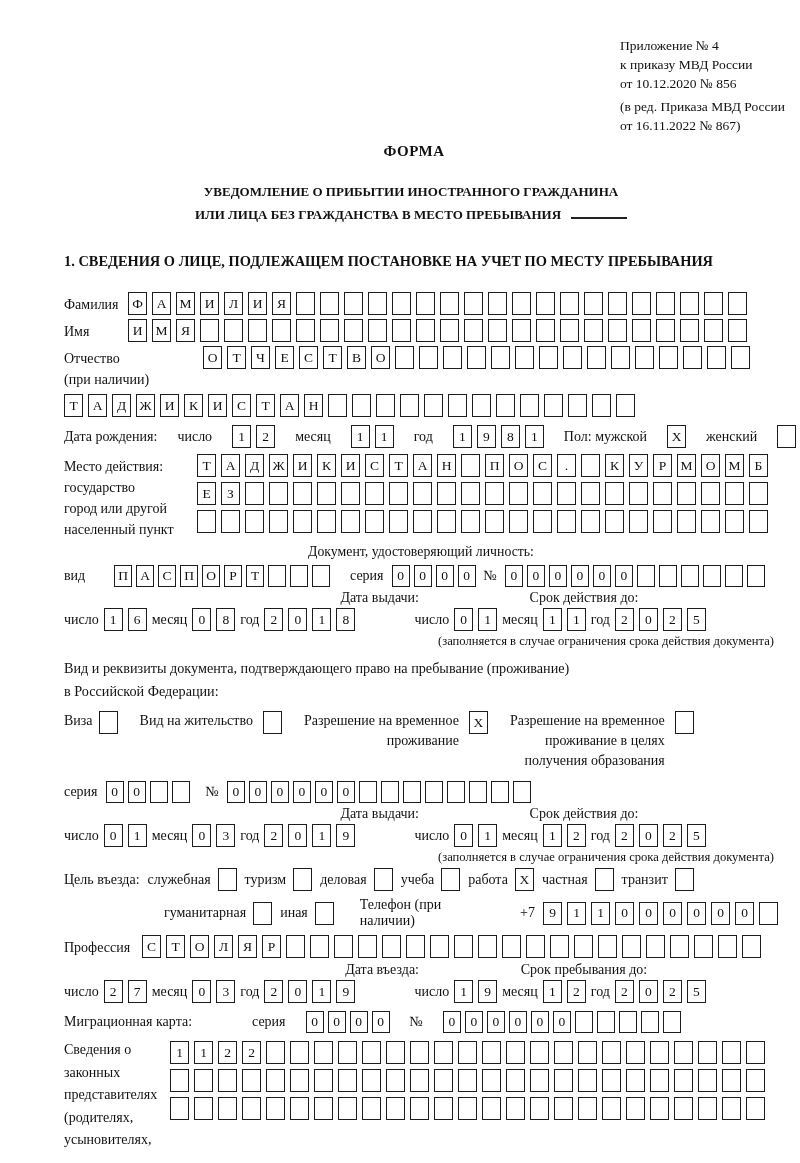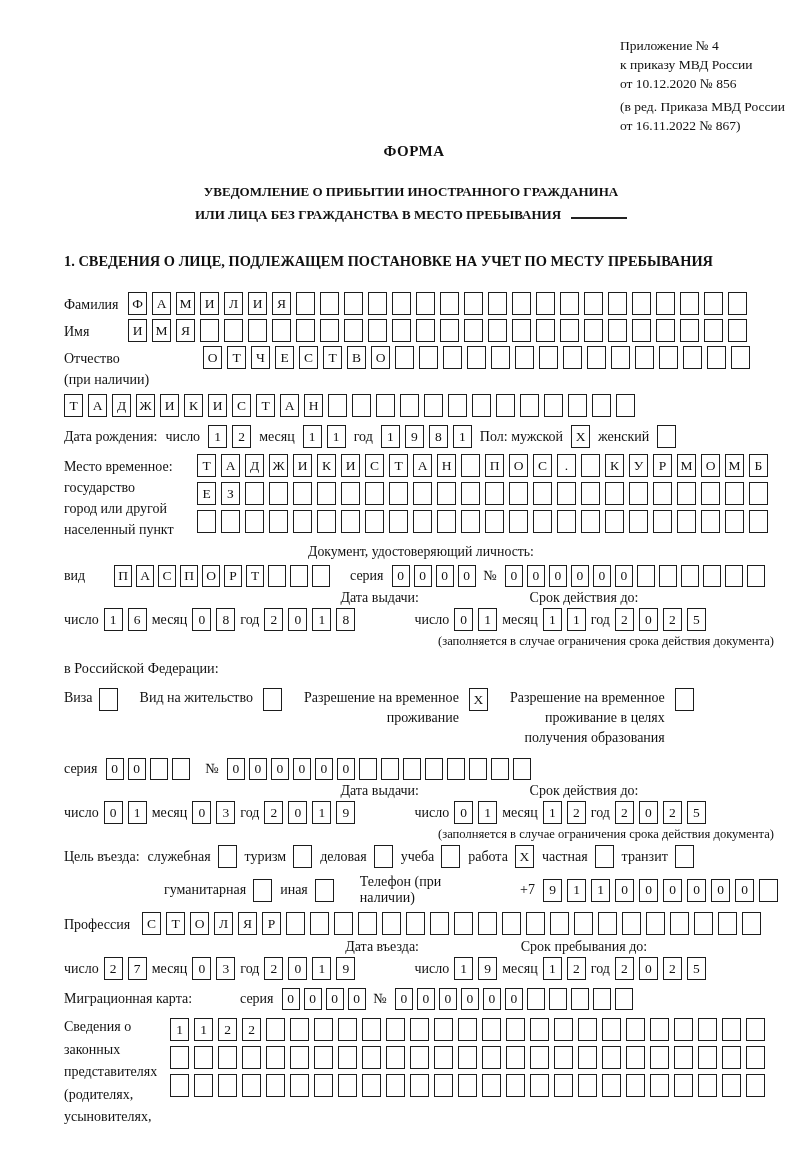--- a/index.html
+++ b/index.html
@@ -61,21 +61,21 @@
   .opt .cellrow { margin-left:10px; margin-top:0; }
   .opt-wrap { max-width:182px; }
 
   .purpose-line { display:flex; align-items:center; font-size:14px; margin-top:6px; }
   .purpose-line .p-item { display:flex; align-items:center; margin-right:8px; }
   .purpose-line .p-item .cellrow { margin-left:7px; }
 
   .rep-block { display:flex; align-items:flex-start; margin-top:6px; }
   .rep-labels { width:106px; font-size:14px; line-height:22.5px; flex:none; }
 
-  .mt6{margin-top:6px;} .mt8{margin-top:8px;} .mt10{margin-top:10px;} .mt3{margin-top:3px;}
+  .mt6{margin-top:6px;} .mt8{margin-top:8px;gap:12px;} .mt10{margin-top:10px;} .mt3{margin-top:3px;}
 </style>
 </head>
 <body>
 
 <div class="page">
 
   <div class="appendix">
     <div>Приложение № 4</div>
     <div>к приказу МВД России</div>
     <div>от 10.12.2020 № 856</div>
@@ -243,21 +243,21 @@
           <span class="cell">X</span>
         </span>
       <span class="sub">женский</span>
       <span class="cellrow">
           <span class="cell"></span>
         </span>
     </div>
 
     <div class="frow mt6">
       <div class="flabel w133">
-        <div>Место временное:</div>
+        <div>Место действия:</div>
         <div>государство</div>
         <div>город или другой</div>
         <div>населенный пункт</div>
       </div>
       <div class="stack">
         <div class="cellrow">
             <span class="cell">Т</span>
             <span class="cell">А</span>
             <span class="cell">Д</span>
             <span class="cell">Ж</span>
@@ -417,20 +417,21 @@
             <span class="cell">2</span>
             <span class="cell">0</span>
             <span class="cell">2</span>
             <span class="cell">5</span>
           </span>
       </div>
     </div>
     <div class="footnote">(заполняется в случае ограничения срока действия документа)</div>
 
     <div class="intro">
+      <div>Вид и реквизиты документа, подтверждающего право на пребывание (проживание)</div>
       <div>в Российской Федерации:</div>
     </div>
 
     <div class="opts">
       <div class="opt">
         <span class="opt-label">Виза</span>
         <span class="cellrow" style="margin-left:6px">
             <span class="cell"></span>
           </span>
       </div>

